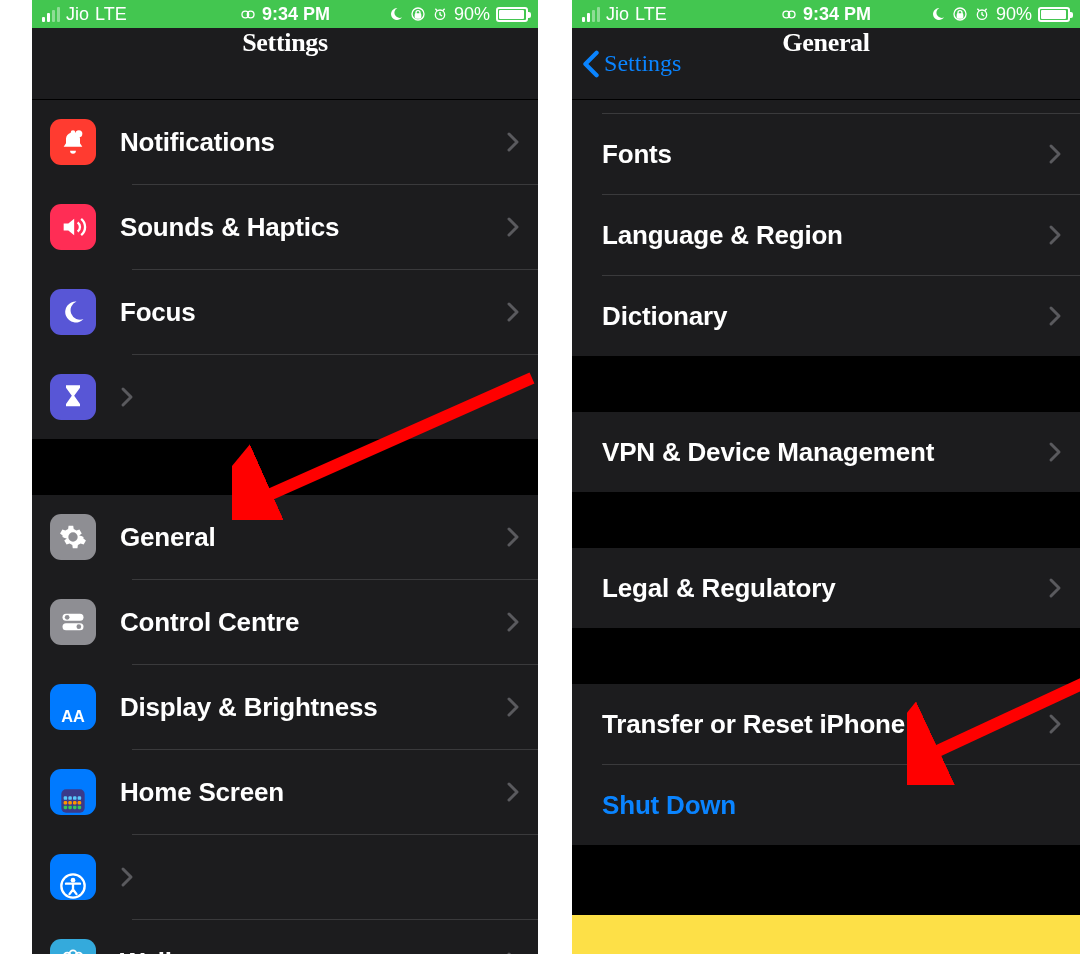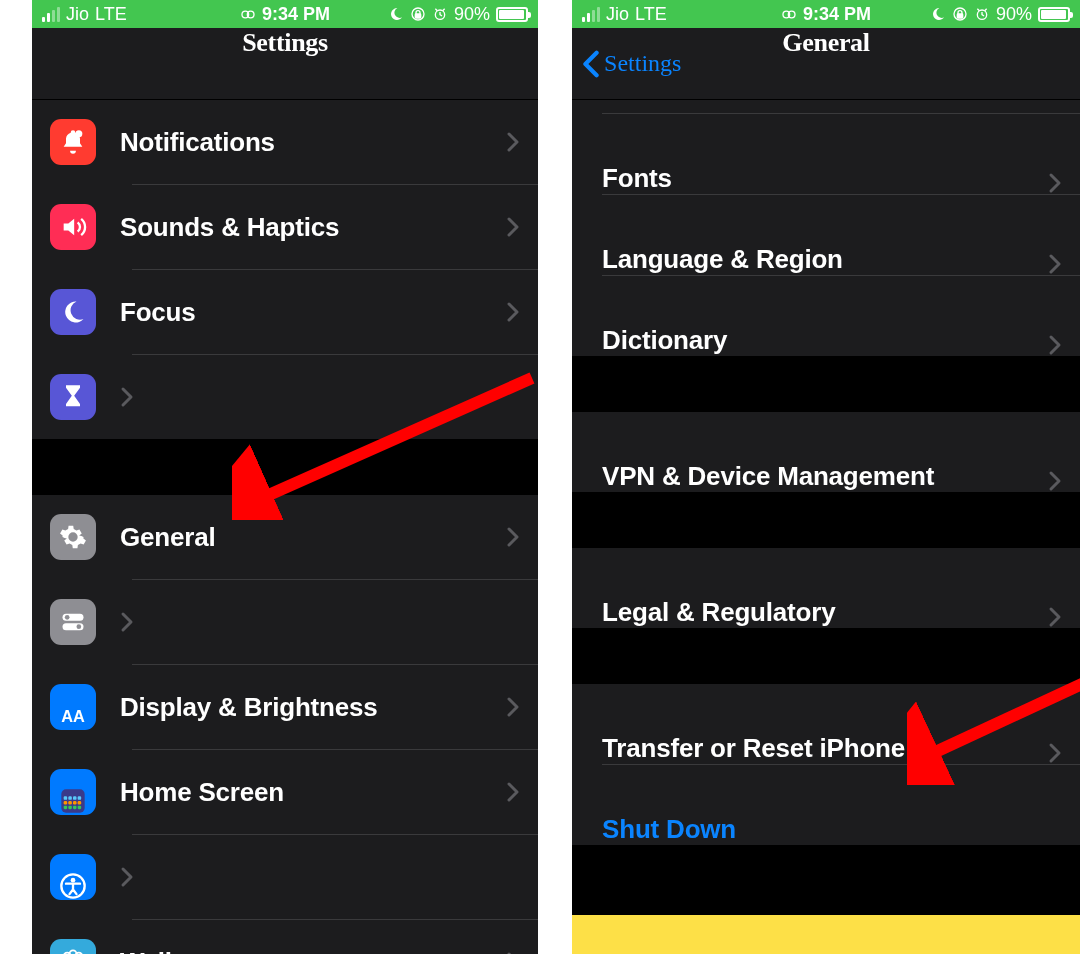--- a/index.html
+++ b/index.html
@@ -80,21 +80,21 @@
   .list { background: #1c1c1e; }
   .gap { background: #000; }
   .gap-md { height: 56px; }
   .gap-lg { height: 70px; }
   .row {
     display: flex; align-items: center;
     min-height: 84px;
     padding: 0 18px 0 18px;
   }
   .row.no-icon { padding-left: 30px; }
-  .row.short { min-height: 80px; align-items: flex-end; }
+  .row.short { min-height: 80px; }
   .sep {
     border-top: 1px solid #3a3a3c;
     margin-left: 100px;
   }
   .sep.full { margin-left: 30px; }
   .icon {
     width: 46px; height: 46px; border-radius: 11px;
     display: flex; align-items: center; justify-content: center;
     margin-right: 24px;
     flex: none;
@@ -256,20 +256,21 @@
           <div class="sep"></div>
           <div class="row">
             <span class="icon bg-gray">
               <svg viewBox="0 0 24 24">
                 <rect x="3" y="5" width="18" height="6" rx="3" fill="#fff"></rect>
                 <circle cx="7" cy="8" r="2" fill="#8e8e93"></circle>
                 <rect x="3" y="13" width="18" height="6" rx="3" fill="#fff"></rect>
                 <circle cx="17" cy="16" r="2" fill="#8e8e93"></circle>
               </svg>
             </span>
+            <span class="label">Control Centre</span>
             <svg class="chev" viewBox="0 0 14 22">
               <path d="M3 3 L11 11 L3 19"></path>
             </svg>
           </div>
           <div class="sep"></div>
           <div class="row">
             <span class="icon bg-blue">
               <svg viewBox="0 0 24 24">
                 <text x="12" y="17" text-anchor="middle" font-size="14" font-weight="700" fill="#fff" font-family="Helvetica">AA</text>
               </svg>

